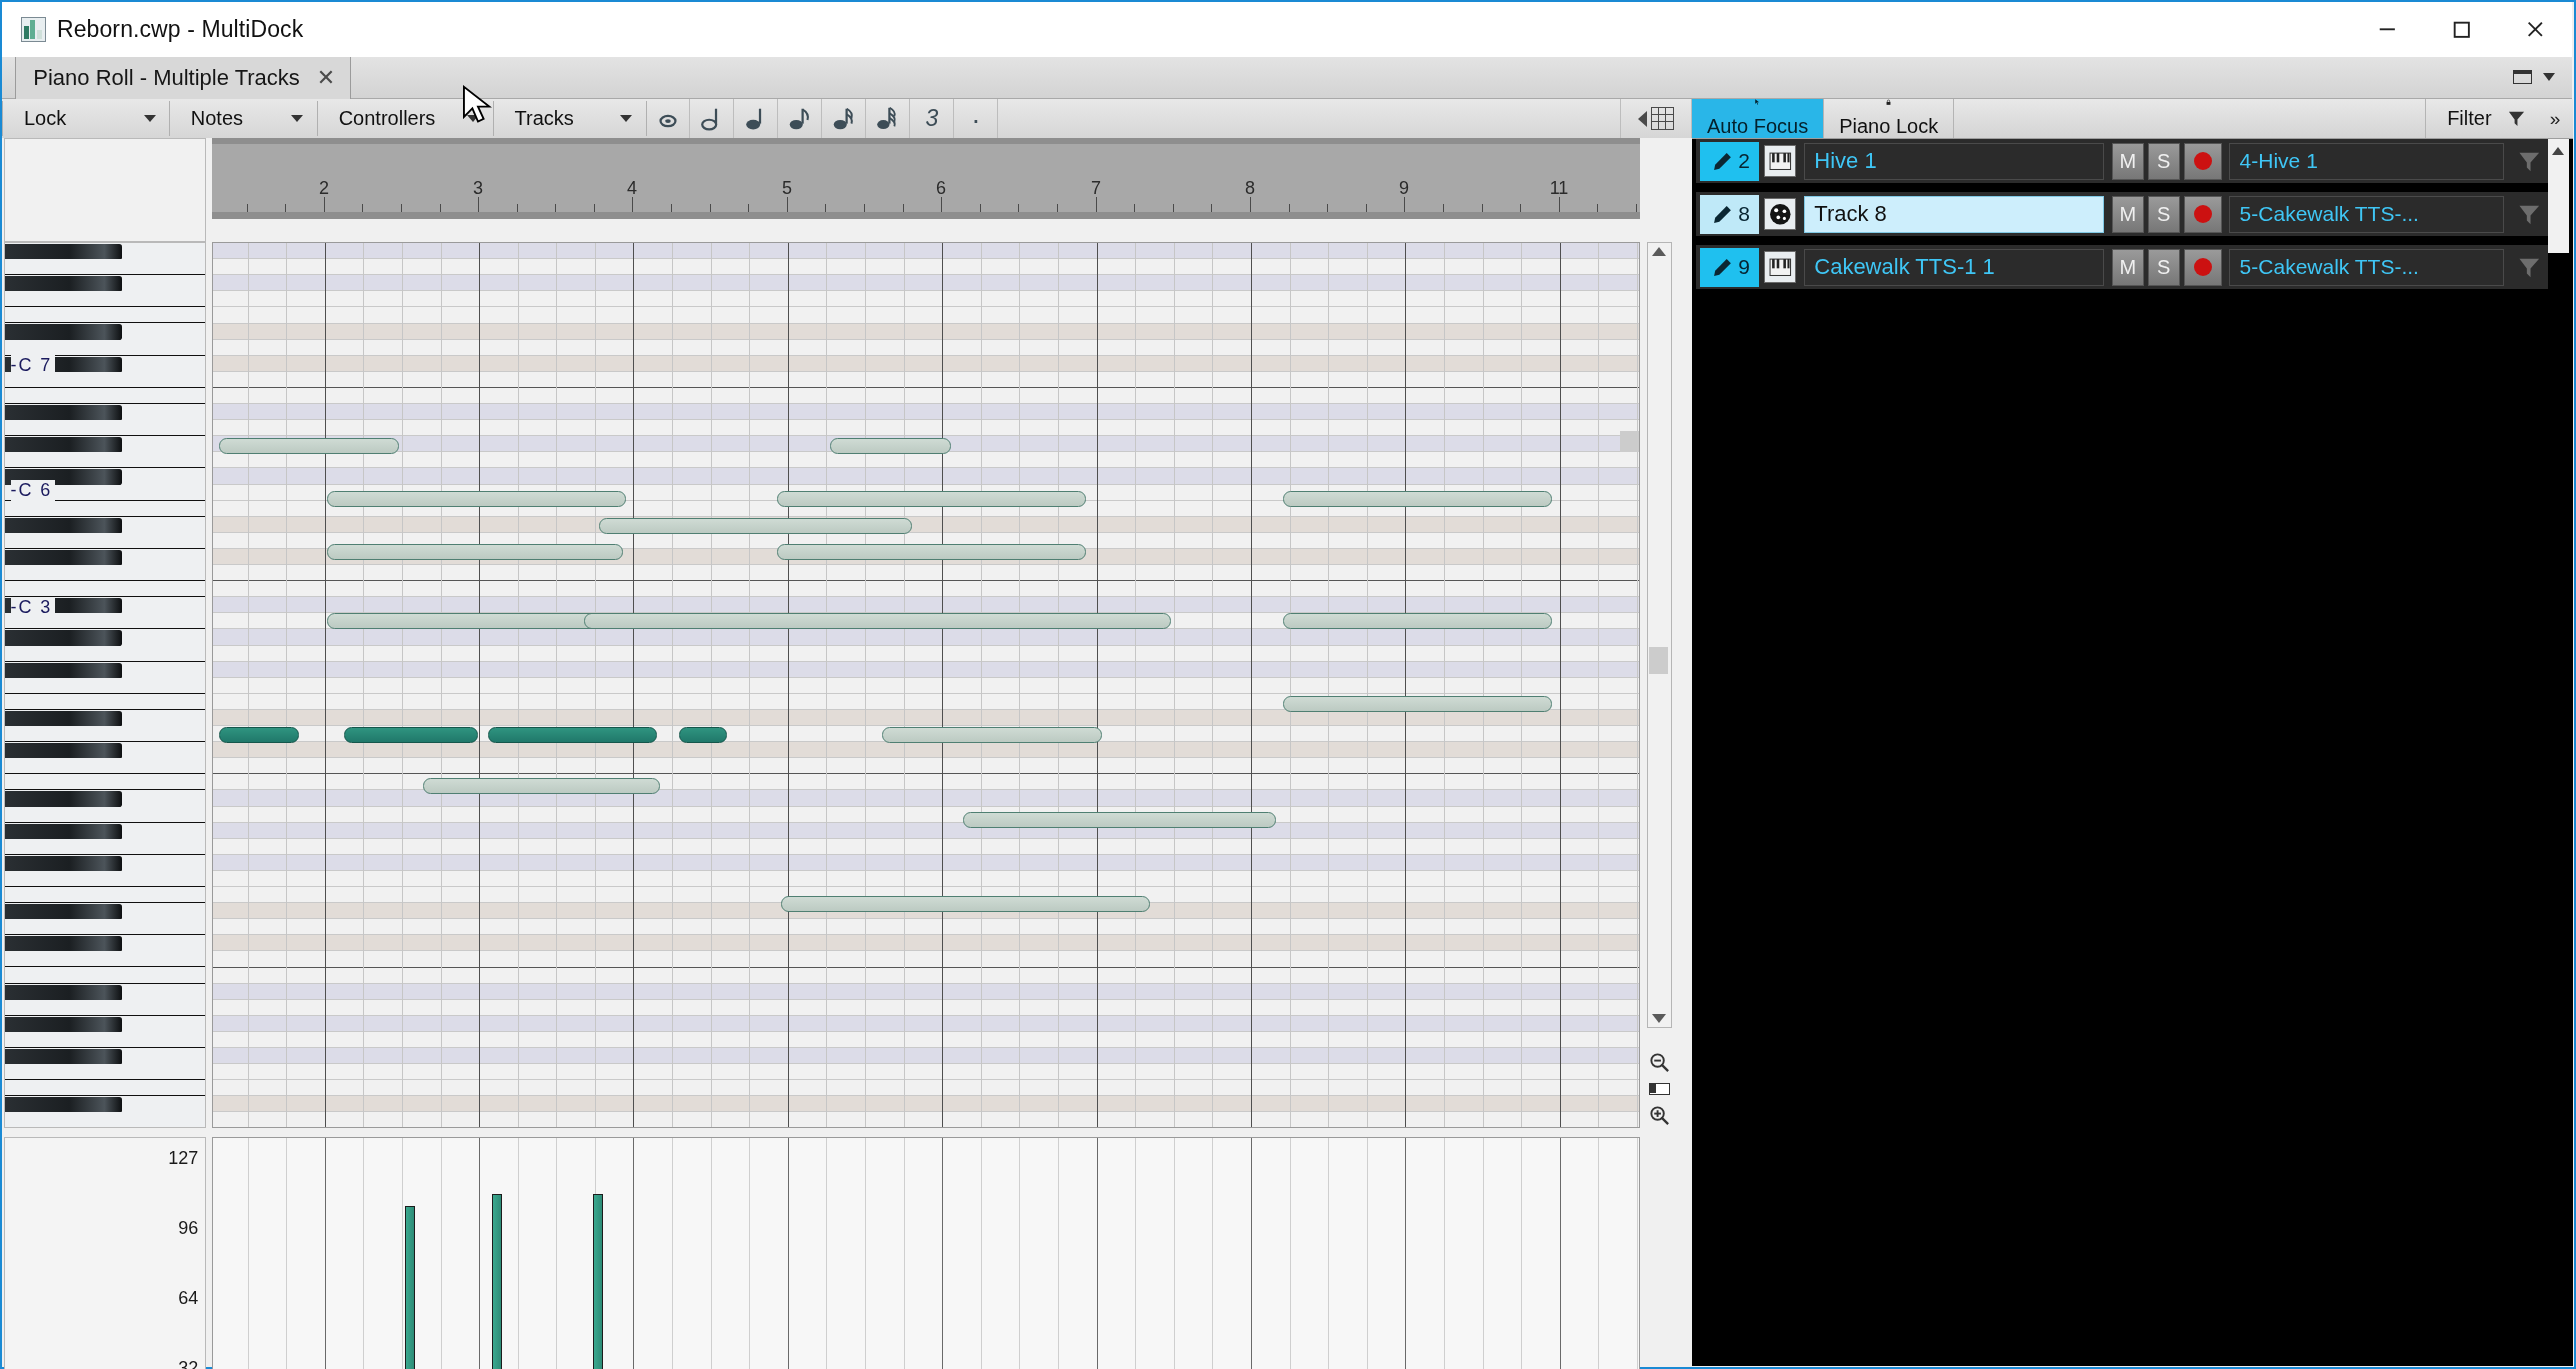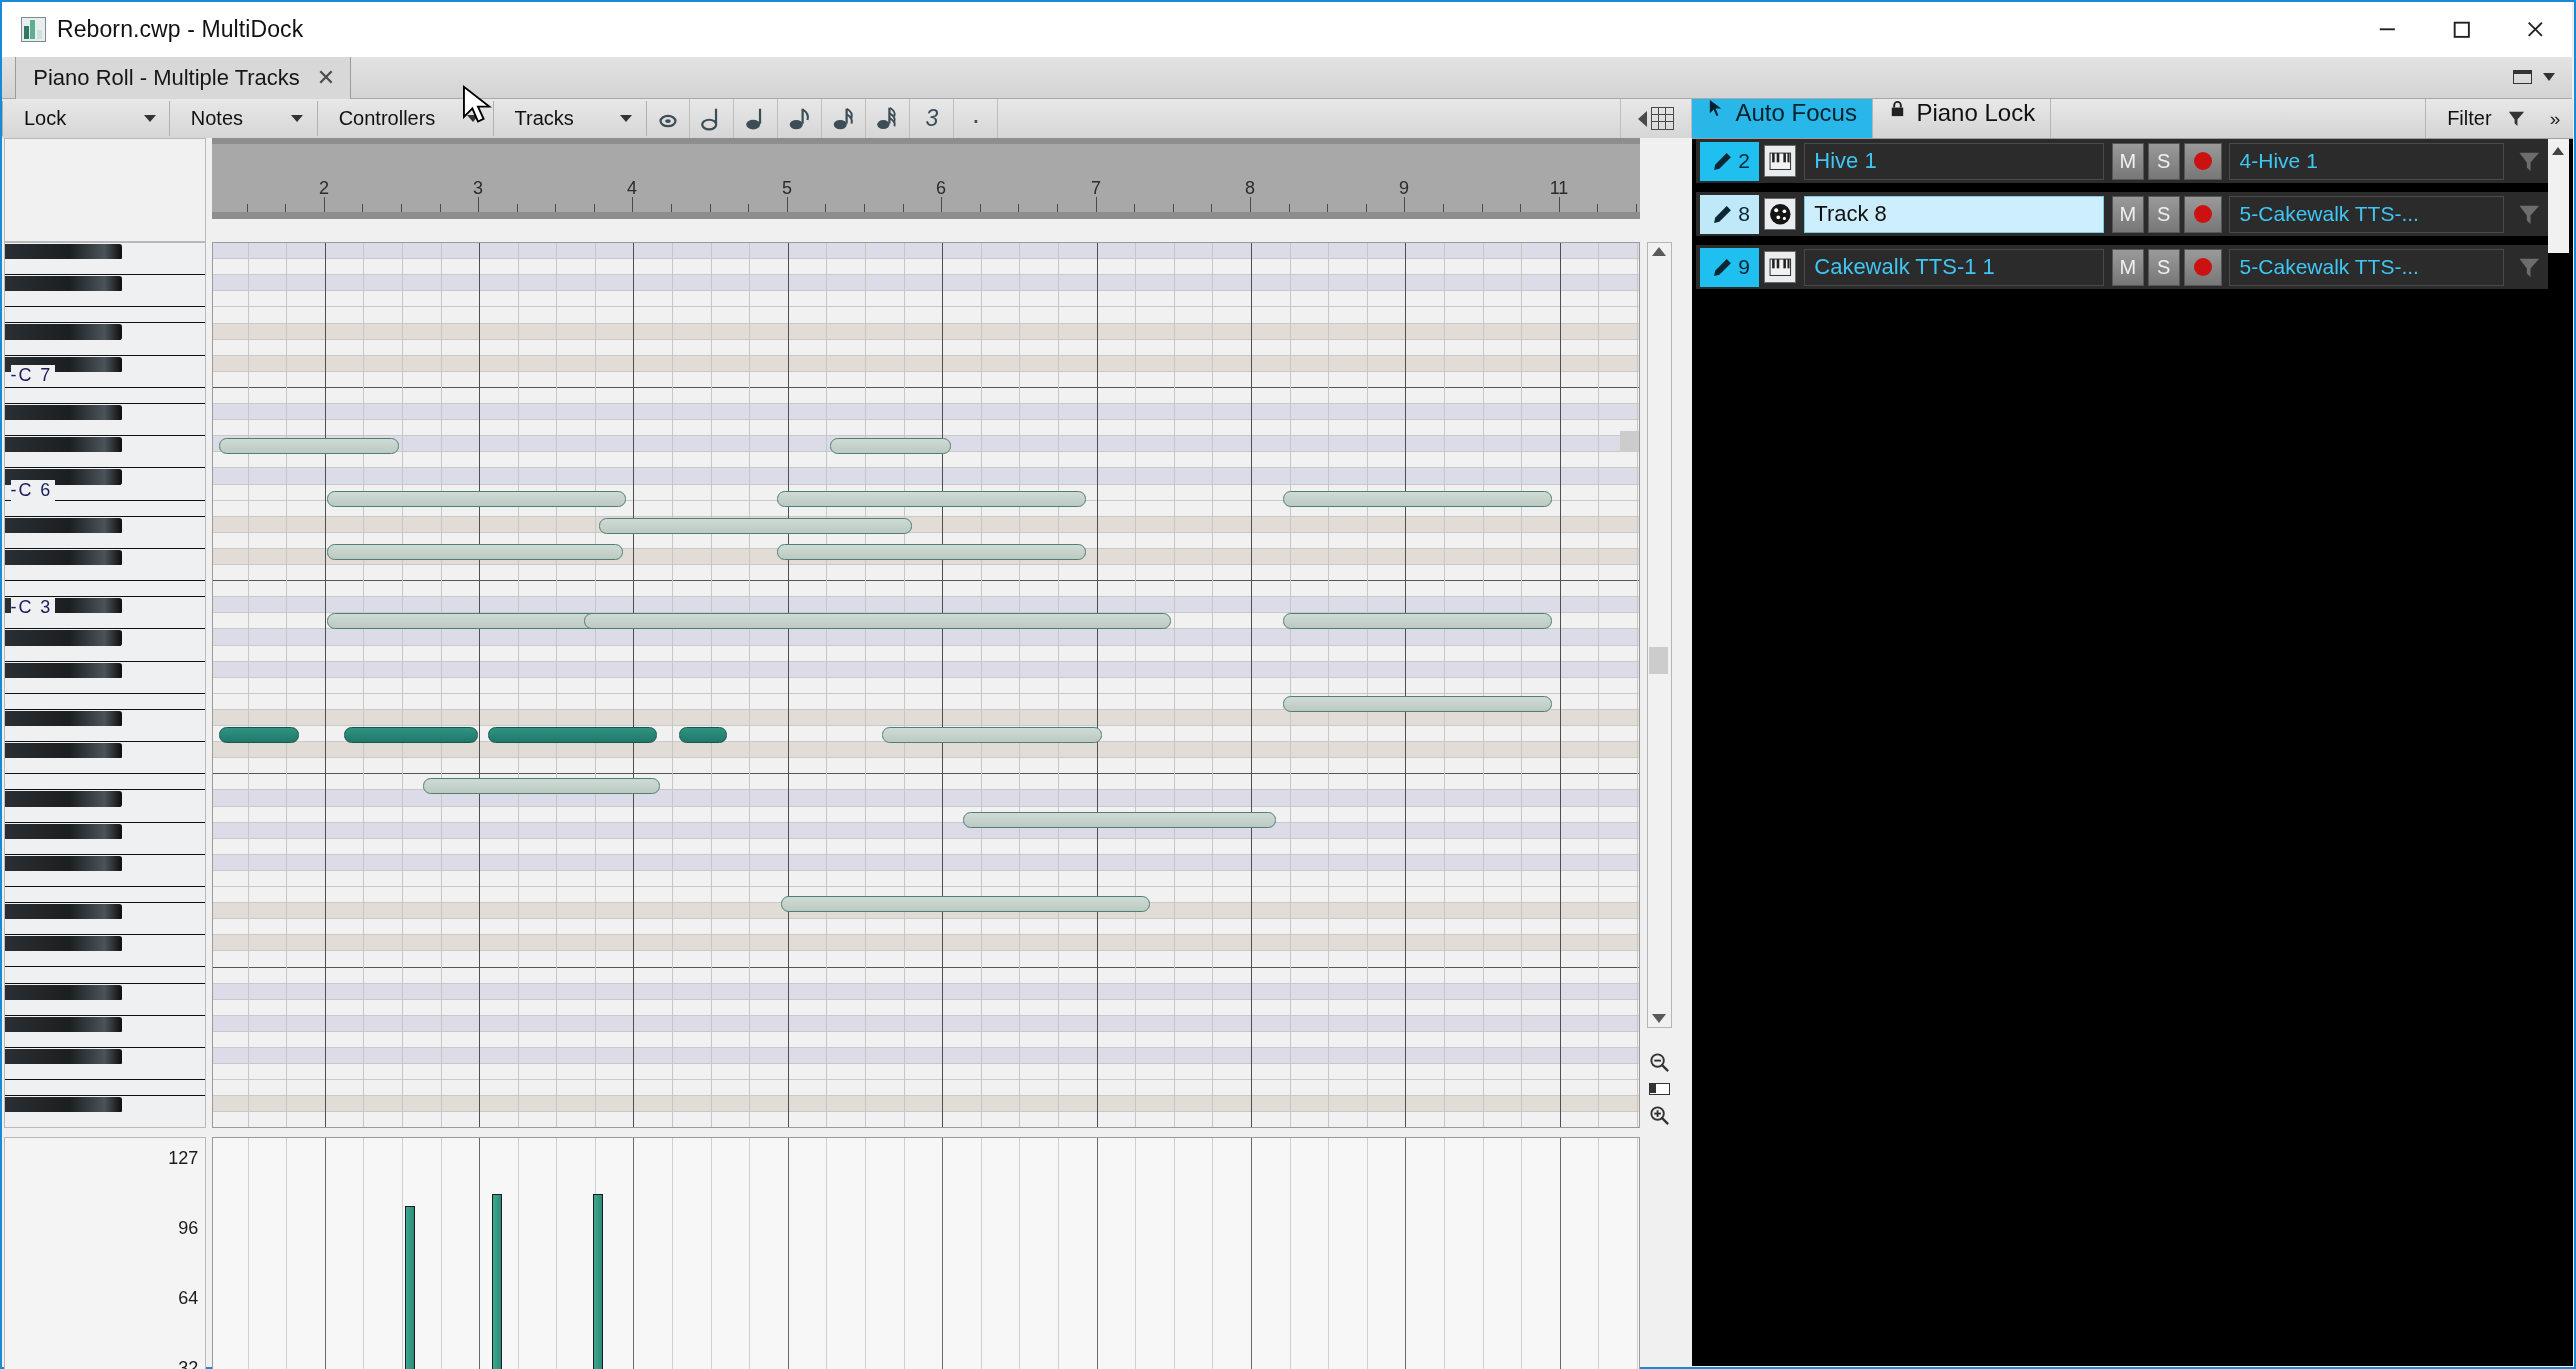--- a/index.html
+++ b/index.html
@@ -160,22 +160,22 @@
               background:#f7f7f7; border:0.9px solid #9a9a9a; overflow:hidden; }
   #vel-grid .vline { background:#cfcfcf; }
   #vel-grid .vline.bar { background:#6a6a6a; }
   .velbar { position:absolute; bottom:1.9px; width:10.4px; background:linear-gradient(90deg,#3aa98f,#2e8c77);
             border:0.9px solid #1c1c1c; }
 
   
   #rightpanel { position:absolute; left:1690px; top:97px; width:881px; height:1267px; background:#000; }
   #rp-toolbar { position:absolute; left:0; top:0; width:881px; height:40px;
                 background:linear-gradient(#e8e8e8,#d4d4d4); border-bottom:0.9px solid #9e9e9e; display:flex; align-items:stretch; }
-  .rp-btn { display:flex; gap:9.5px; padding:0 15px; font-size:24px; color:#111;
-            border-right:0.9px solid #b4b4b4; }
+  .rp-btn { display:flex; align-items:center; gap:9.5px; padding:0 15px; font-size:20px; color:#111;
+            border-right:0.9px solid #b4b4b4;flex-direction:column; }
   .rp-btn.active { background:#29b6e8; color:#04212c; }
   .rp-spacer { flex:1; border-right:0.9px solid #b4b4b4; }
   .rp-filter { display:flex; align-items:center; gap:15px; padding:0 11.4px 0 21px; font-size:20px; color:#111; }
   .funnel { width:19px;height:19px; }
   .rp-more { width:36px; display:flex; align-items:center; justify-content:center; font-size:19px; color:#222; }
 
   #tracklist { position:absolute; left:0; top:40px; width:881px; height:1227px; background:#000000; }
   .trackrow { position:absolute; left:3.8px; width:852px; height:45px; background:#2b2b2b;
               display:flex; align-items:center; border-bottom:1.9px solid #000; }
   .trk-num { width:59px; height:39px; margin-left:4.7px; background:#1fc0ef; color:#062330;
@@ -457,21 +457,21 @@
         <div class="wkey" style="top: 773px; height: 16px; border-bottom: none;"></div>
         <div class="bkey" style="top: 774px;"></div>
         <div class="wkey" style="top: 789px; height: 16px;"></div>
         <div class="wkey" style="top: 805px; height: 16px; border-bottom: none;"></div>
         <div class="bkey" style="top: 806px;"></div>
         <div class="wkey" style="top: 821px; height: 16px;"></div>
         <div class="wkey" style="top: 837px; height: 16px;"></div>
         <div class="wkey" style="top: 853px; height: 16px; border-bottom: none;"></div>
         <div class="bkey" style="top: 854px;"></div>
         <div class="wkey" style="top: 869px; height: 16px;"></div>
-        <div class="keylbl" style="top: 122px;">-C 7</div>
+        <div class="keylbl" style="top: 112px;">-C 7</div>
         <div class="keylbl" style="top: 237px;">-C 6</div>
         <div class="keylbl" style="top: 354px;">-C 3</div>
       </div>
 
     <div id="grid-wrap">
         <div class="rowband" style="top: 0px; height: 16px; background: rgb(220, 220, 232);"></div>
         <div class="rowline" style="top: 15px;"></div>
         <div class="rowband" style="top: 16px; height: 16px; background: rgb(241, 241, 241);"></div>
         <div class="rowline" style="top: 31px;"></div>
         <div class="rowband" style="top: 32px; height: 16px; background: rgb(220, 220, 232);"></div>

